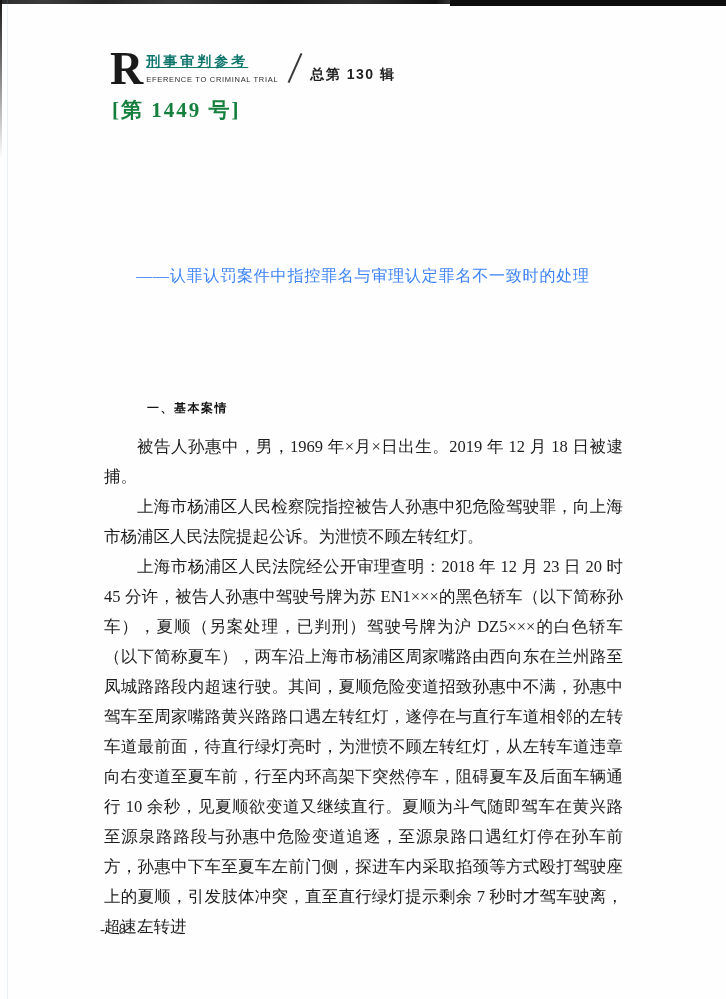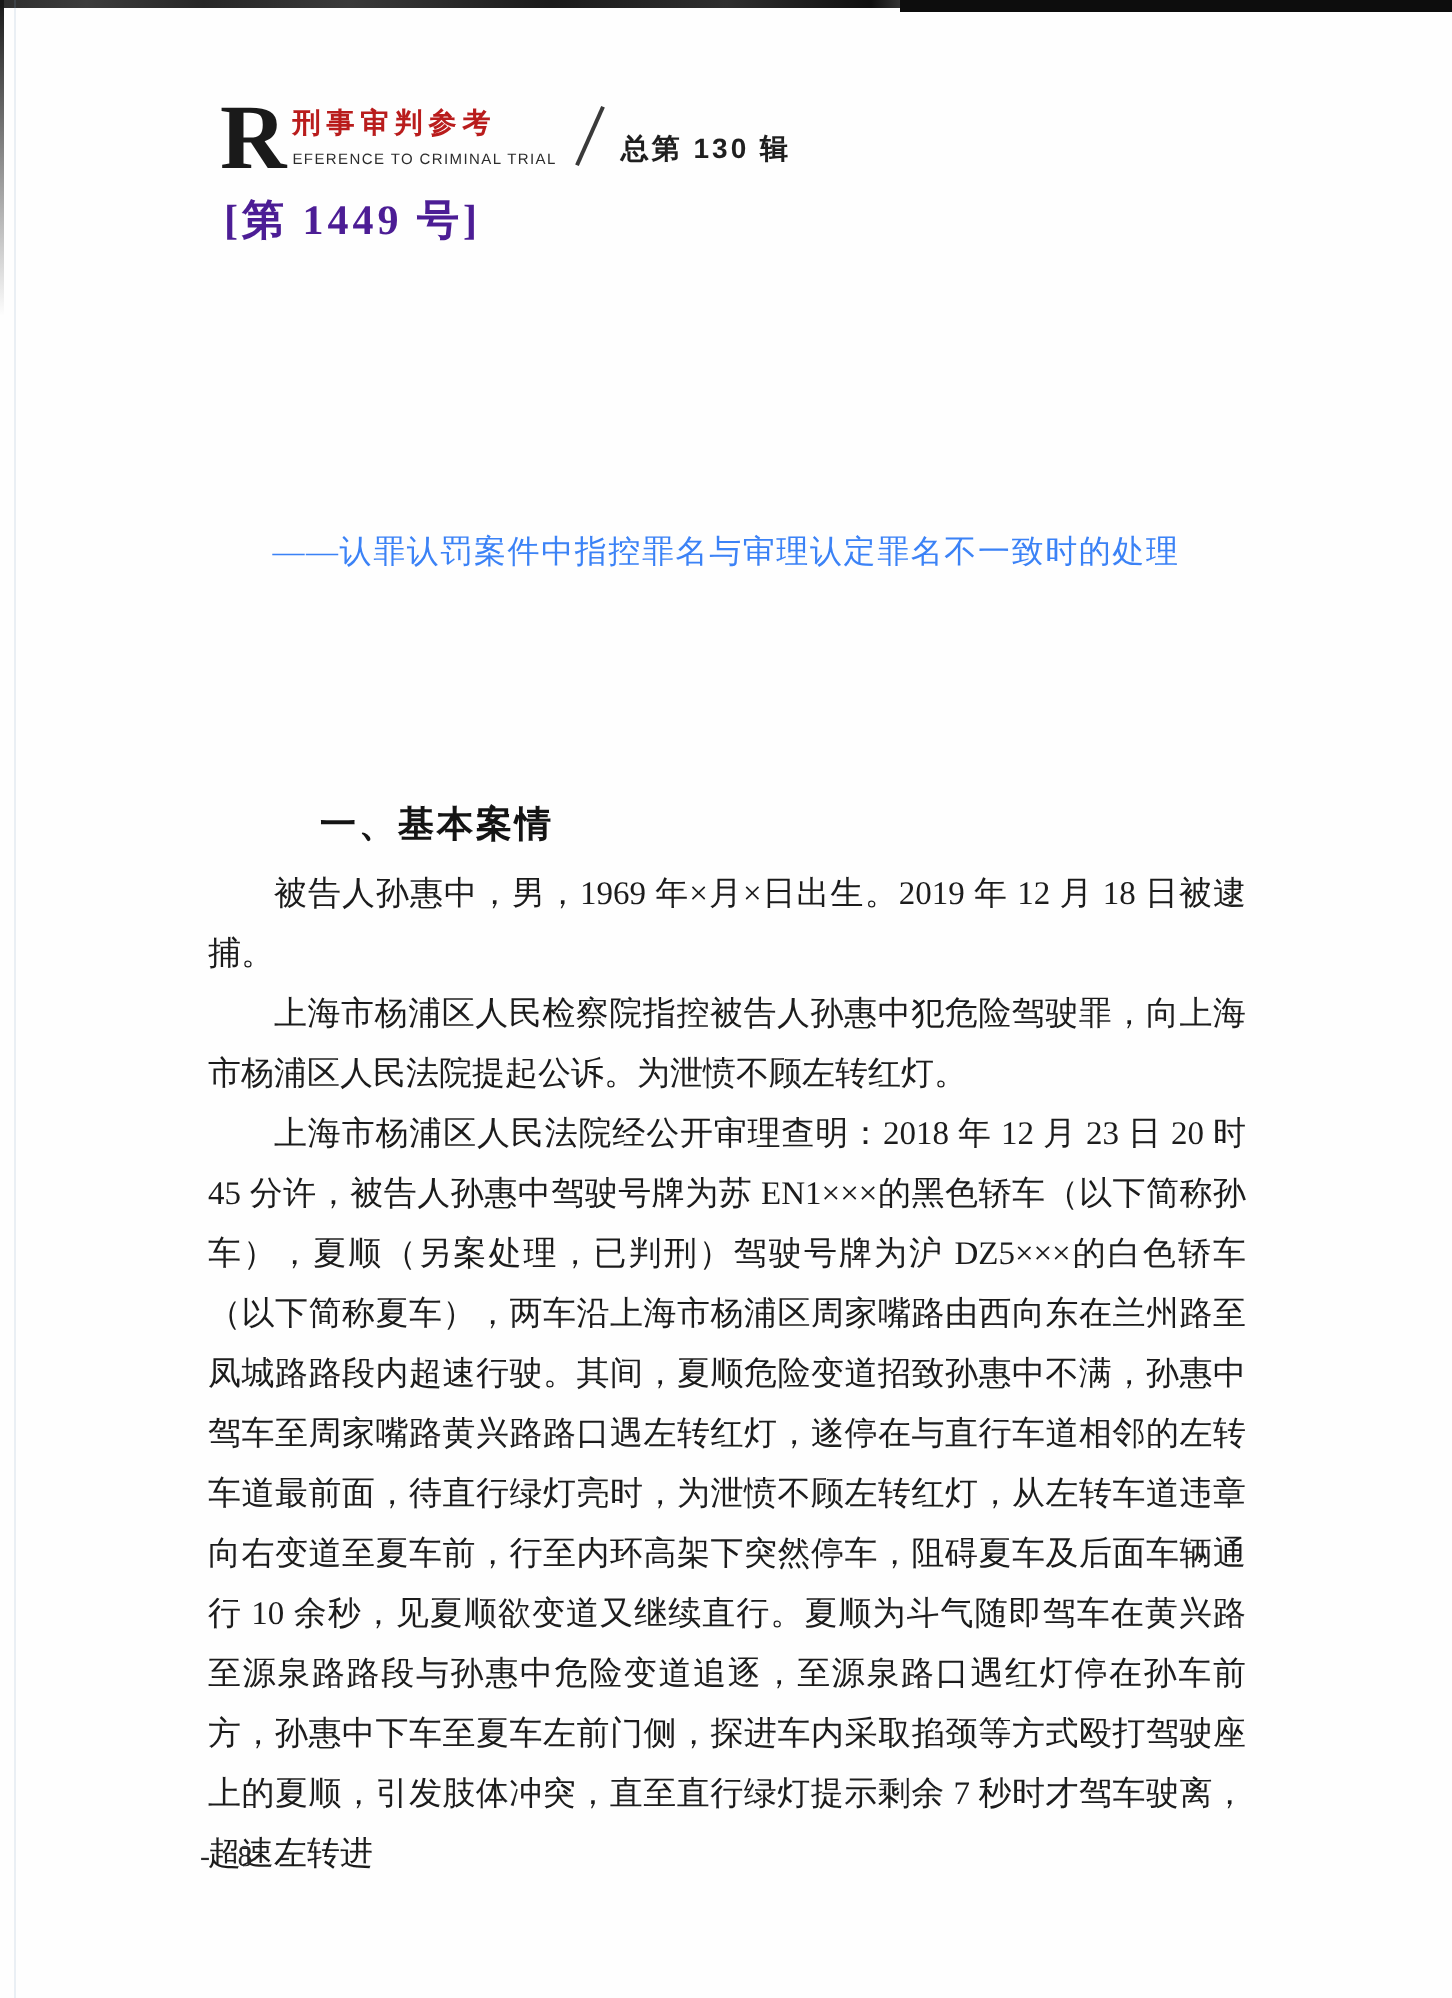--- a/index.html
+++ b/index.html
@@ -59,22 +59,23 @@
     line-height: 38px;
     font-family: "Liberation Serif", serif;
     color: #1a1a1a;
   }
   .logo-text { margin-left: 3px; padding-top: 3px; }
   .logo-cn {
     font-family: "Liberation Sans", "DejaVu Sans", sans-serif;
     font-weight: bold;
     font-size: 14px;
     letter-spacing: 3px;
-    color: #b91c1c;
+    color: #0f766e;
     white-space: nowrap;
+    text-decoration: underline;
   }
   .logo-en {
     font-size: 7.5px;
     letter-spacing: 0.7px;
     margin-top: 4px;
     color: #2c2c2c;
     font-family: "Liberation Sans", sans-serif;
     white-space: nowrap;
   }
   .header-slash {
@@ -91,21 +92,21 @@
     margin-top: 16px;
     color: #1f1f1f;
     white-space: nowrap;
   }
   .case-number {
     position: absolute;
     left: 112px; top: 96px;
     font-size: 21px;
     font-weight: bold;
     letter-spacing: 2px;
-    color: #4c1d95;
+    color: #15803d;
     white-space: nowrap;
   }
   .doc-title {
     position: absolute;
     left: 0; top: 214px;
     width: 100%;
     text-align: center;
     font-size: 26px;
     font-weight: bold;
     letter-spacing: 1.5px;
@@ -115,24 +116,24 @@
     position: absolute;
     left: 0; top: 266px;
     width: 100%;
     text-align: center;
     font-size: 16px;
     letter-spacing: 0.8px;
     color: #3b82f6;
   }
   .section-heading {
     position: absolute;
-    left: 160px; top: 400px;
+    left: 147px; top: 400px;
     font-family: Liberation Mono, monospace;
     font-weight: bold;
-    font-size: 18px;
+    font-size: 12px;
     letter-spacing: 1.5px;
     color: #141414;
   }
   .body-text {
     position: absolute;
     left: 104px; top: 432px;
     width: 519px;
     font-size: 16.5px;
     line-height: 30px;
     text-align: justify;

